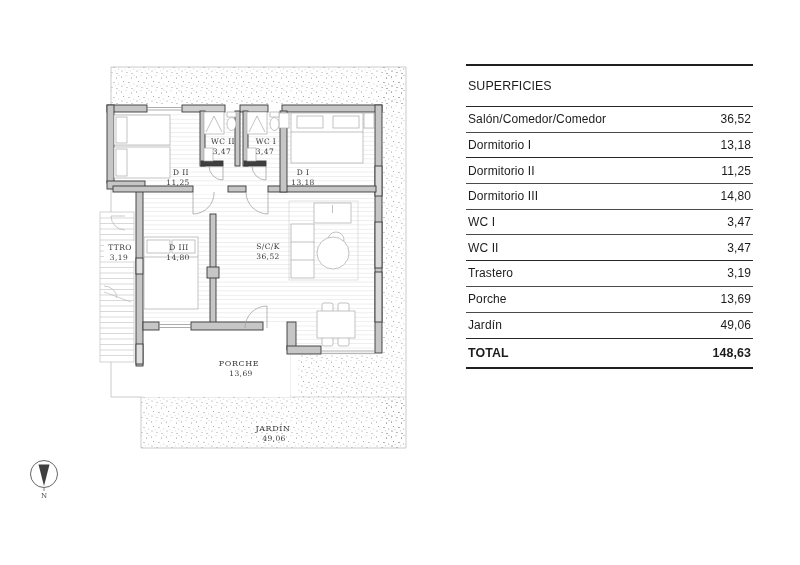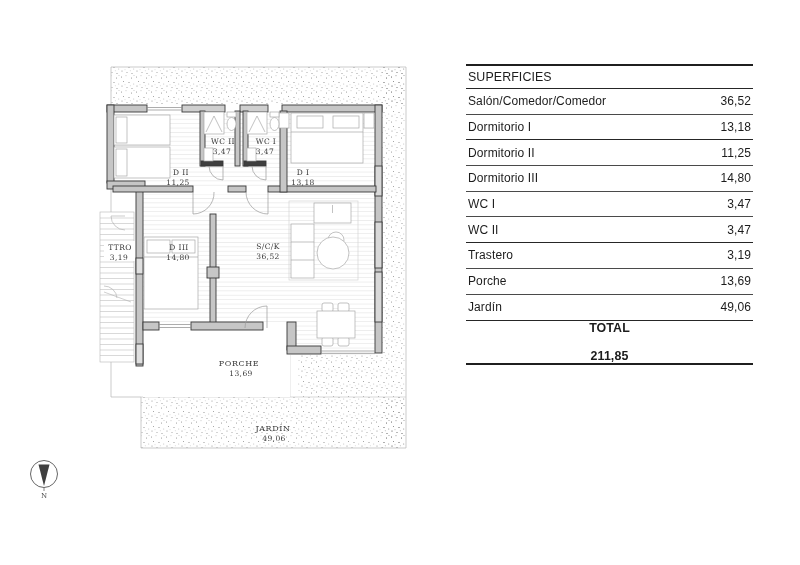--- a/index.html
+++ b/index.html
@@ -6,25 +6,25 @@
   .page{position:relative;width:800px;height:565px;background:#fff;overflow:hidden;
         font-family:"Liberation Sans",sans-serif;}
   .plan-svg{position:absolute;left:0;top:0;}
   
   .stable{position:absolute;left:466px;top:64px;width:287px;
           border-top:2.2px solid #1f1f1f;border-bottom:2.2px solid #1f1f1f;
           color:#1c1c1c;}
   .srow{display:flex;justify-content:space-between;align-items:center;
         height:25.7px;border-bottom:1px solid #4a4a4a;padding:0 2px;
         box-sizing:border-box;font-size:12px;letter-spacing:0.1px;}
-  .srow.head{height:23px;border-bottom:1.7px solid #262626;font-size:12.4px;}
+  .srow.head{height:41px;border-bottom:1.7px solid #262626;font-size:12.4px;}
   .srow.group{border-bottom:1.7px solid #262626;}
   .srow.lastrow{border-bottom:none;}
-  .srow.total{height:43px;border-bottom:none;border-top:1.9px solid #262626;
-              font-weight:bold;font-size:12.4px;flex-direction:column;}
+  .srow.total{height:29px;border-bottom:none;border-top:1.9px solid #262626;
+              font-weight:bold;font-size:12.4px;}
   .val{text-align:right;}
   text{font-family:"DejaVu Serif",serif;fill:#3a3a3a;}
   .rname,.rval{font-size:7.5px;letter-spacing:0.4px;}
   .big{font-size:8px;letter-spacing:0.6px;}
 </style>
 </head>
 <body>
 
 <div class="page">
 
@@ -267,17 +267,17 @@
     <div class="srow">
       <span class="lab">Porche</span>
       <span class="val">13,69</span>
     </div>
     <div class="srow lastrow">
       <span class="lab">Jardín</span>
       <span class="val">49,06</span>
     </div>
     <div class="srow total">
       <span class="lab">TOTAL</span>
-      <span class="val">211,85</span>
+      <span class="val">148,63</span>
     </div>
   </div>
 
 </div>
 
 </body></html>

